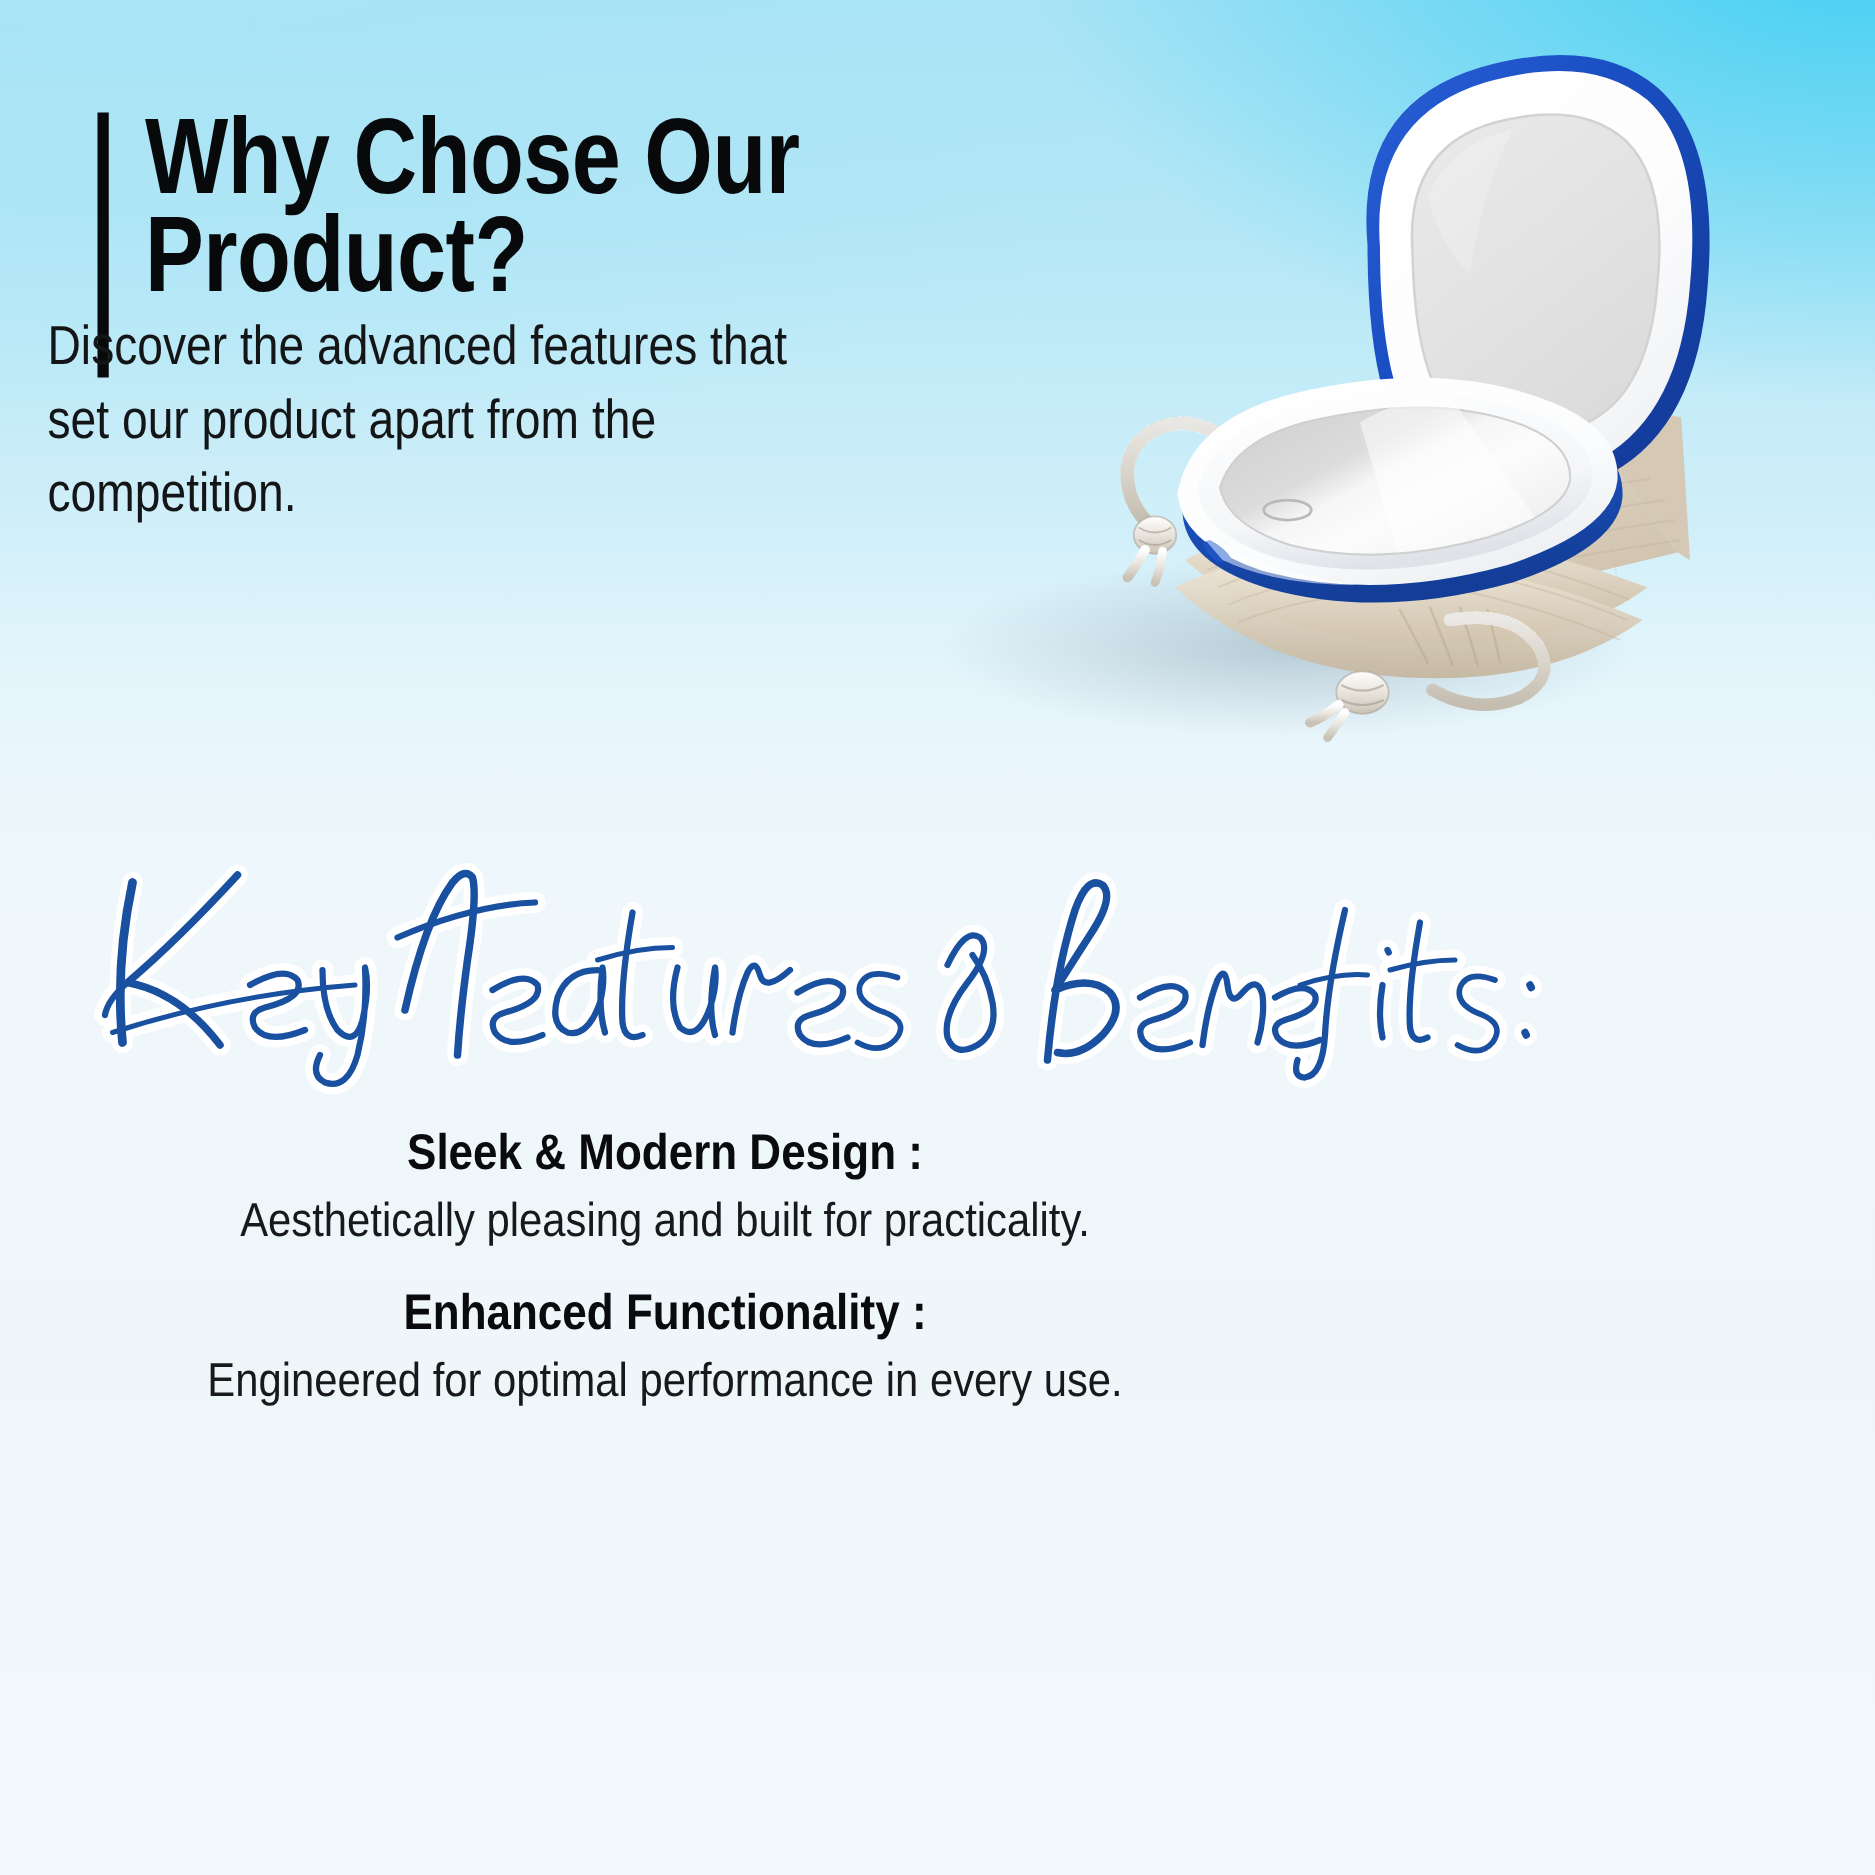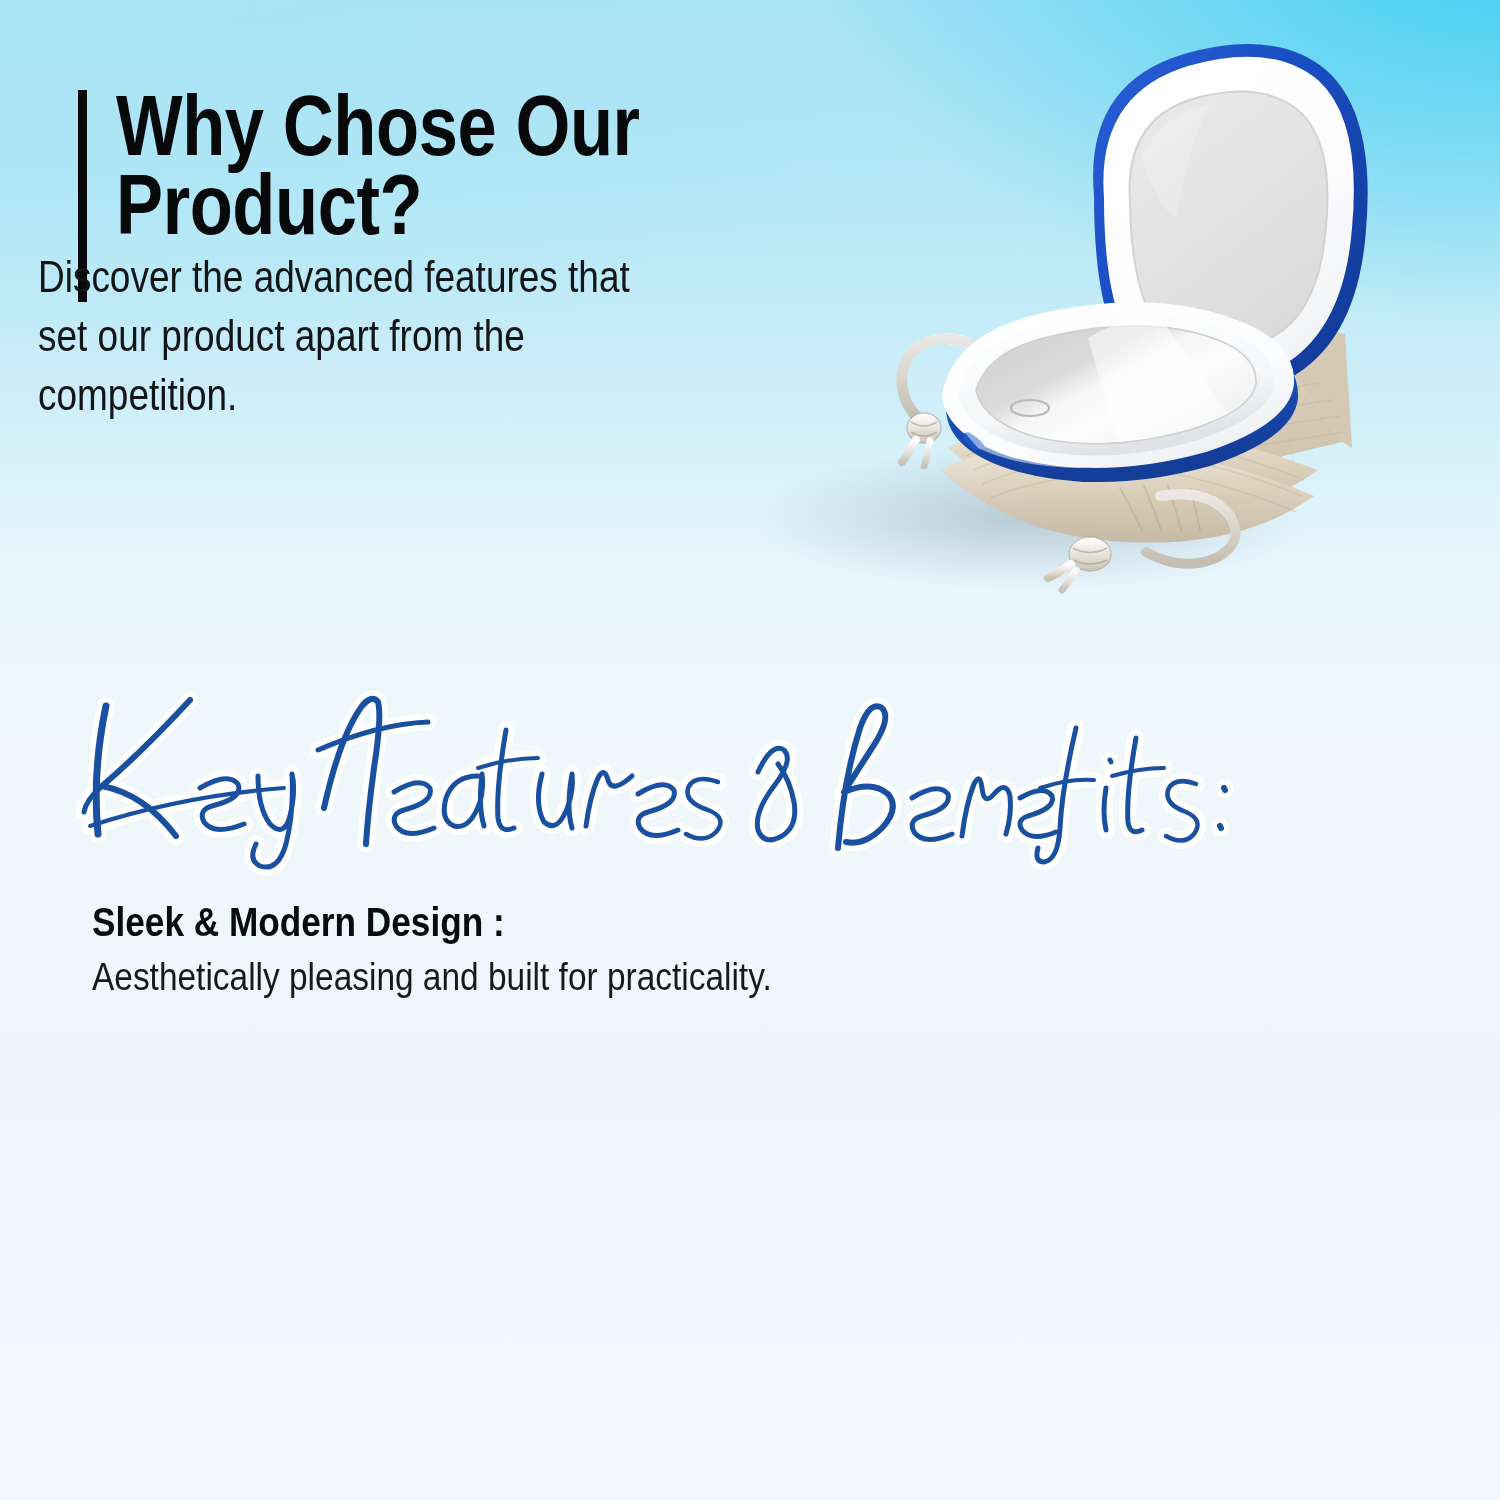--- a/index.html
+++ b/index.html
@@ -105,21 +105,21 @@
     stroke-linejoin: round;
   }
 
   
   #feature-list {
     position: absolute;
     left: 92px;
     top: 898px;
     width: 1000px;
   }
-  .feature-item { margin-bottom: 24px; }
+  .feature-item { margin-bottom: 24px; text-align: center; }
   .feature-heading {
     font-family: "Liberation Sans Narrow", "Liberation Sans", sans-serif;
     font-weight: 700;
     font-size: 40px;
     line-height: 1.22;
     color: #0a0b0d;
     transform: scaleX(0.88);
     transform-origin: left top;
     white-space: nowrap;
   }
@@ -445,14 +445,18 @@
 
 <div id="feature-list">
 
   <div class="feature-item">
     <div class="feature-heading">Sleek &amp; Modern Design :</div>
     <div class="feature-desc">Aesthetically pleasing and built for practicality.</div>
   </div>
 
 
 
+  <div class="feature-item">
+    <div class="feature-heading">Enhanced Functionality :</div>
+    <div class="feature-desc">Engineered for optimal performance in every use.</div>
+  </div>
 
 </div>
 
 </body></html>

